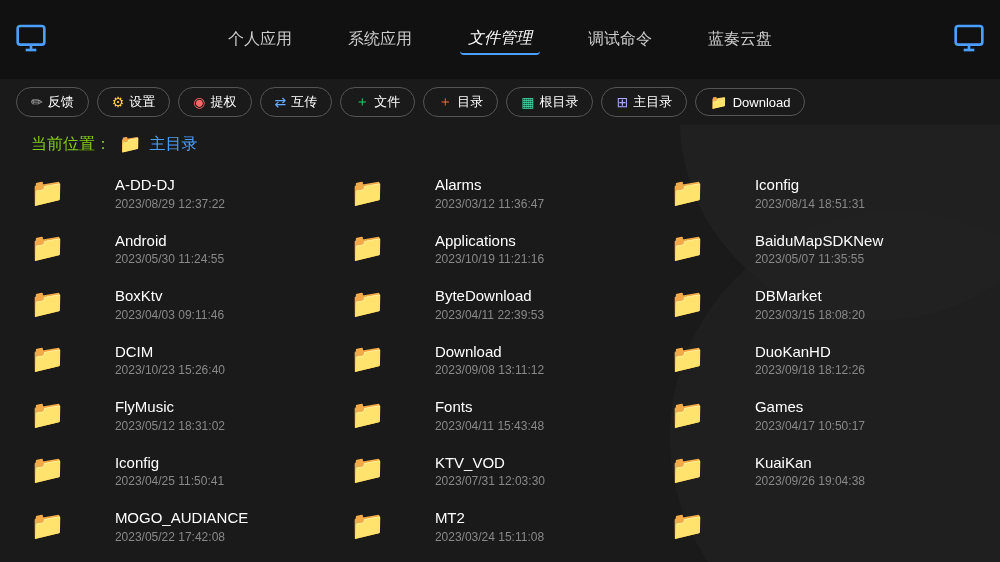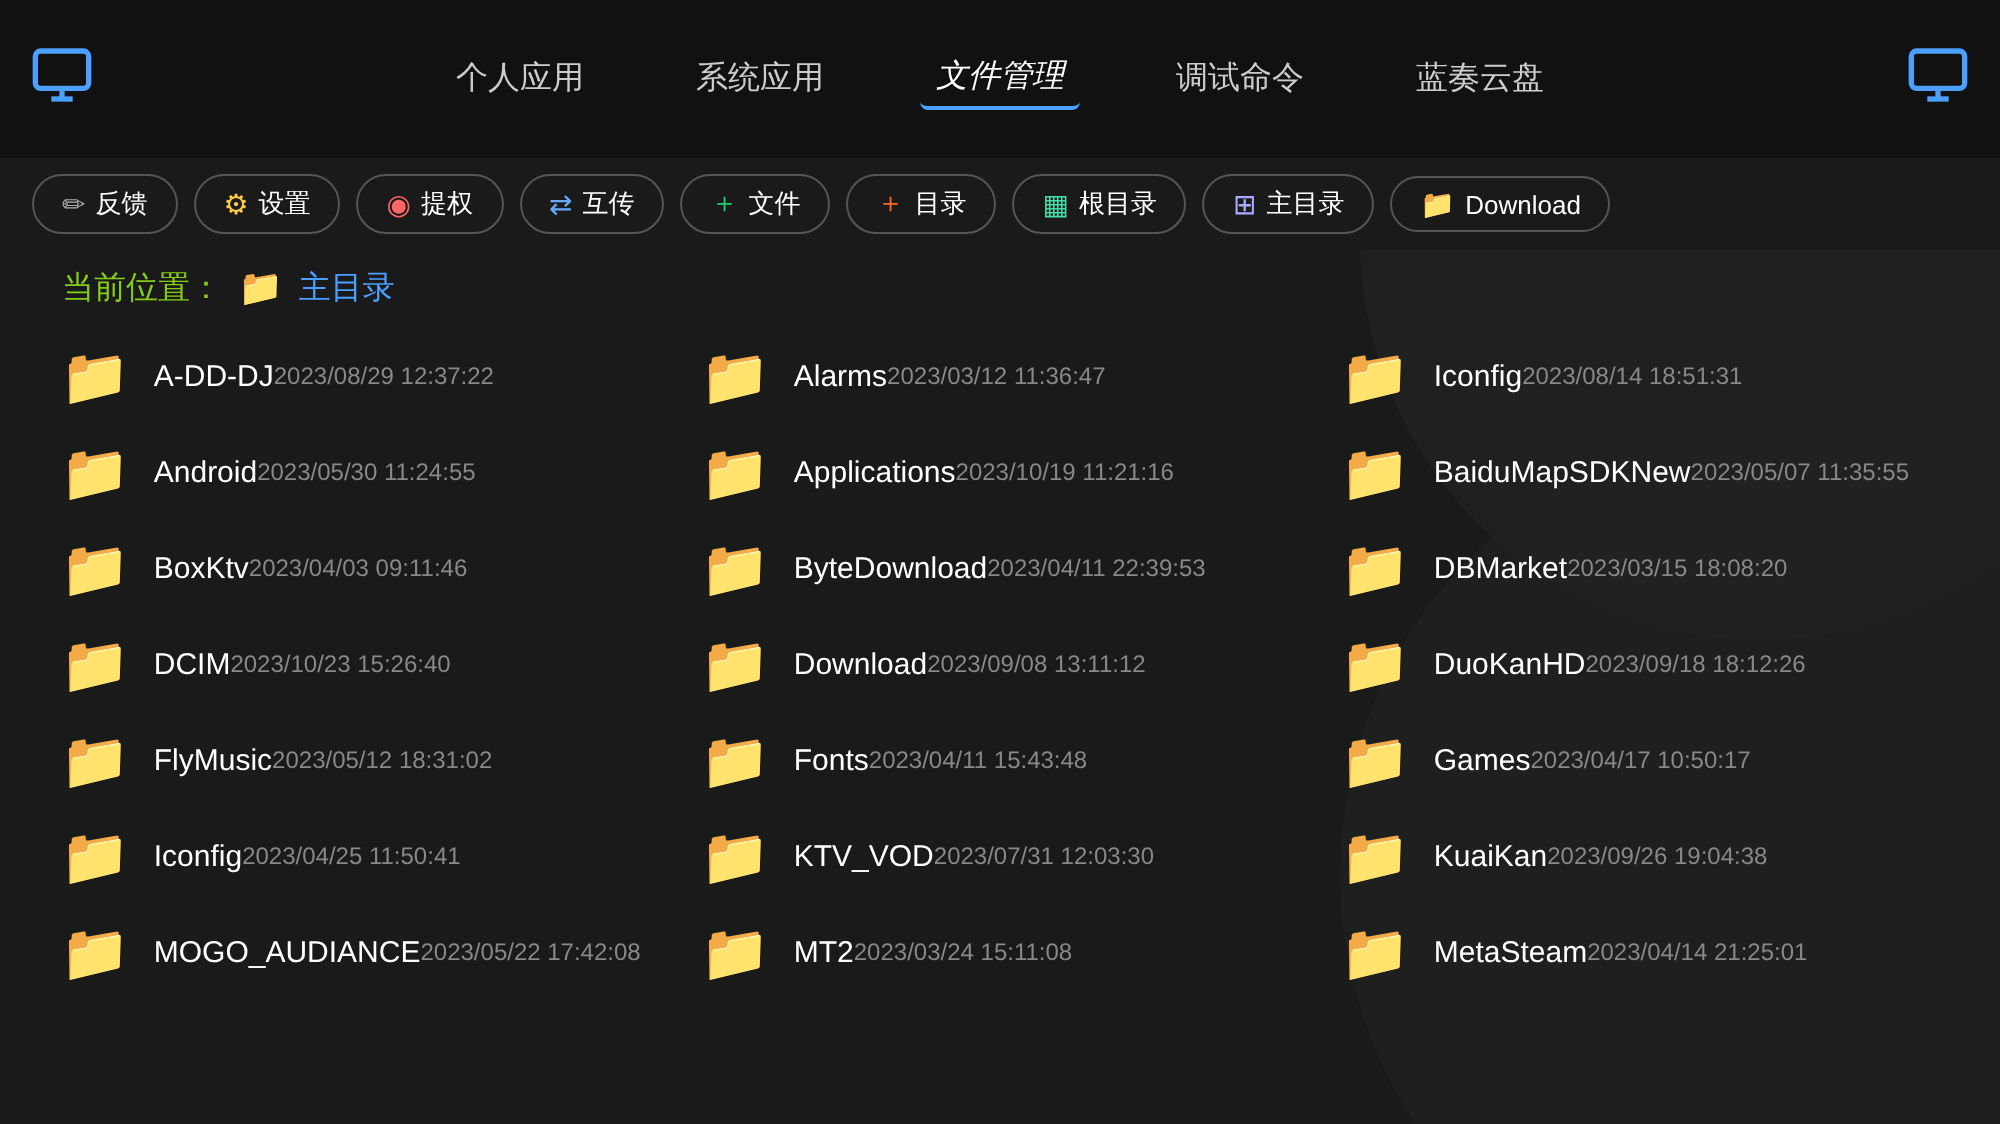--- a/index.html
+++ b/index.html
@@ -158,21 +158,22 @@
       border-radius: 6px;
     }
     .folder-icon {
       font-size: 28px;
       color: #ffcc22;
       flex-shrink: 0;
       line-height: 1;
     }
     .file-info {
       display: flex;
-      flex-direction: row;
+      flex-direction: column;
+      margin-left: 38px;
     }
     .file-name {
       font-size: 15px;
       color: #fff;
       line-height: 1.3;
     }
     .file-date {
       font-size: 12px;
       color: #888;
       margin-top: 2px;
@@ -386,18 +387,14 @@
     </div>
     <div class="file-item">
       <span class="folder-icon">📁</span>
       <div class="file-info">
         <span class="file-name">MT2</span>
         <span class="file-date">2023/03/24 15:11:08</span>
       </div>
     </div>
     <div class="file-item">
       <span class="folder-icon">📁</span>
-      <div class="file-info">
-        <span class="file-name">MetaSteam</span>
-        <span class="file-date">2023/04/14 21:25:01</span>
-      </div>
     </div>
   </div>
 
 </body></html>

